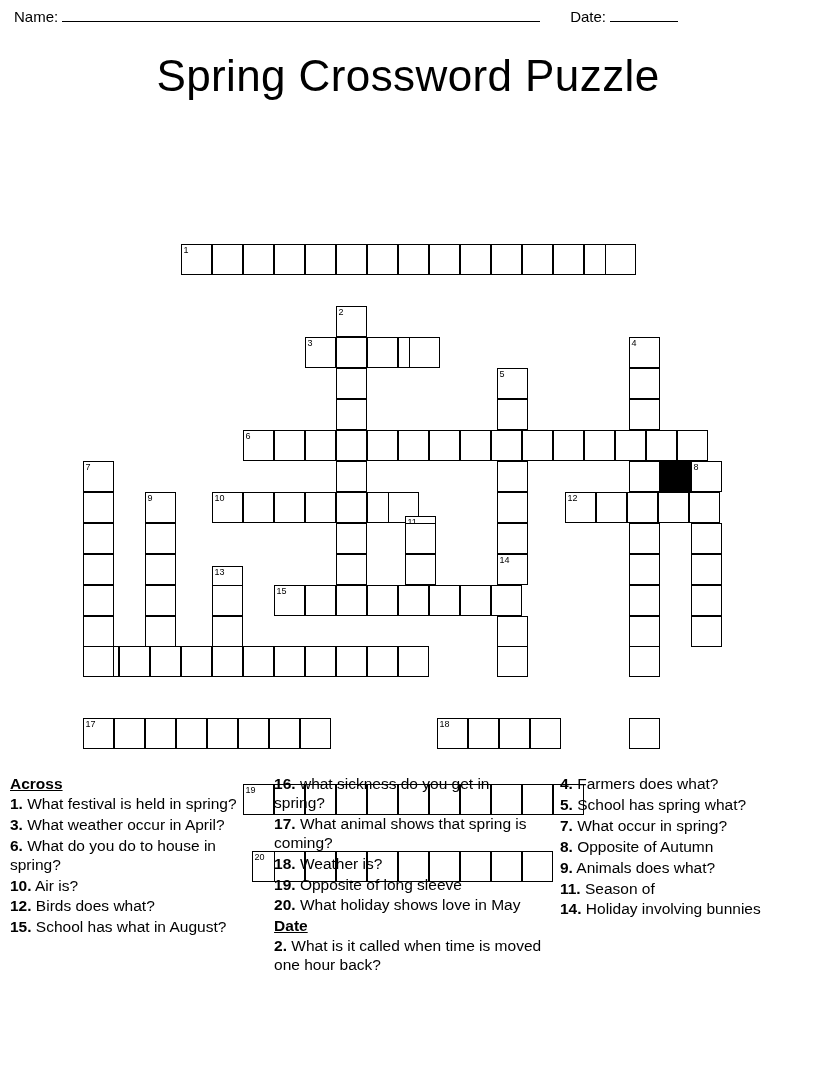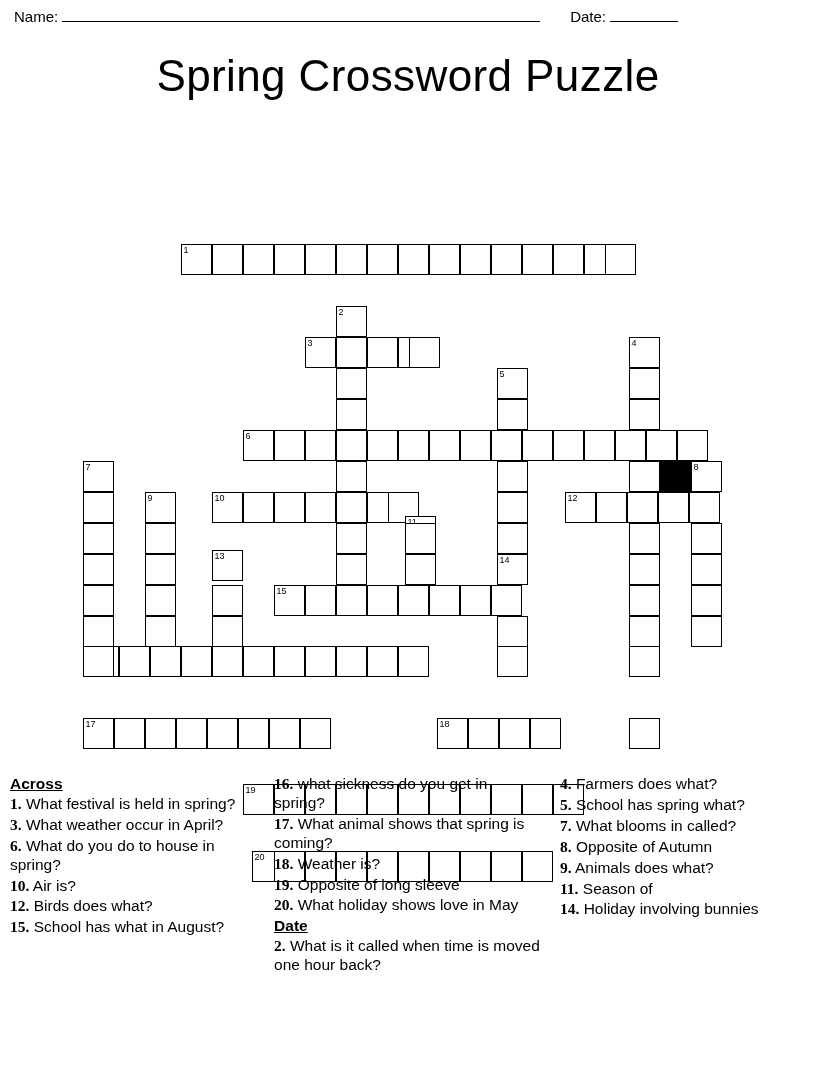--- a/index.html
+++ b/index.html
@@ -86,21 +86,21 @@
   }
   .clue-col.col2 { width: 270px; }
   .clue-heading {
     font-weight: bold;
     text-decoration: underline;
     margin-bottom: 1px;
   }
   .clue {
     margin-bottom: 2px;
   }
-  .clue b { font-weight: bold; font-family: Liberation Serif, serif; }
+  .clue b { font-weight: bold; }
 </style>
 </head>
 <body>
 
 <div class="header-line">
   <span class="header-label">Name:</span>
   <span class="header-rule rule-name"></span>
   <span class="header-label date-label">Date:</span>
   <span class="header-rule rule-date"></span>
 </div>
@@ -199,21 +199,21 @@
     <div class="cell" style="left: 689px; top: 381px;"></div>
     <div class="cell" style="left: 83px; top: 412px;"></div>
     <div class="cell" style="left: 145px; top: 412px;"></div>
     <div class="cell" style="left: 336px; top: 412px;"></div>
     <div class="cell" style="left: 405px; top: 412px;"></div>
     <div class="cell" style="left: 497px; top: 412px;"></div>
     <div class="cell" style="left: 691px; top: 412px;"></div>
     <div class="cell" style="left: 629px; top: 412px;"></div>
     <div class="cell" style="left: 83px; top: 443px;"></div>
     <div class="cell" style="left: 145px; top: 443px;"></div>
-    <div class="cell" style="left: 212px; top: 439px; padding-left: 20px;">
+    <div class="cell" style="left: 212px; top: 455px; padding-left: 20px;">
       <span class="num">13</span>
     </div>
     <div class="cell" style="left: 336px; top: 443px;"></div>
     <div class="cell" style="left: 405px; top: 443px;"></div>
     <div class="cell" style="left: 497px; top: 443px;">
       <span class="num">14</span>
     </div>
     <div class="cell" style="left: 629px; top: 443px;"></div>
     <div class="cell" style="left: 691px; top: 443px;"></div>
     <div class="cell" style="left: 274px; top: 474px;">
@@ -319,20 +319,20 @@
       </div>
     <div class="clue-heading">Date</div>
     <div id="col2-down-list">
         <div class="clue"><b>2.</b><span> What is it called when time is moved one hour back?</span></div>
       </div>
   </div>
   <div class="clue-col col3">
     <div id="col3-list">
         <div class="clue"><b>4.</b><span> Farmers does what?</span></div>
         <div class="clue"><b>5.</b><span> School has spring what?</span></div>
-        <div class="clue"><b>7.</b><span> What blooms in called?</span></div>
+        <div class="clue"><b>7.</b><span> What occur in spring?</span></div>
         <div class="clue"><b>8.</b><span> Opposite of Autumn</span></div>
         <div class="clue"><b>9.</b><span> Animals does what?</span></div>
         <div class="clue"><b>11.</b><span> Season of</span></div>
         <div class="clue"><b>14.</b><span> Holiday involving bunnies</span></div>
       </div>
   </div>
 </div>
 
 </body></html>

